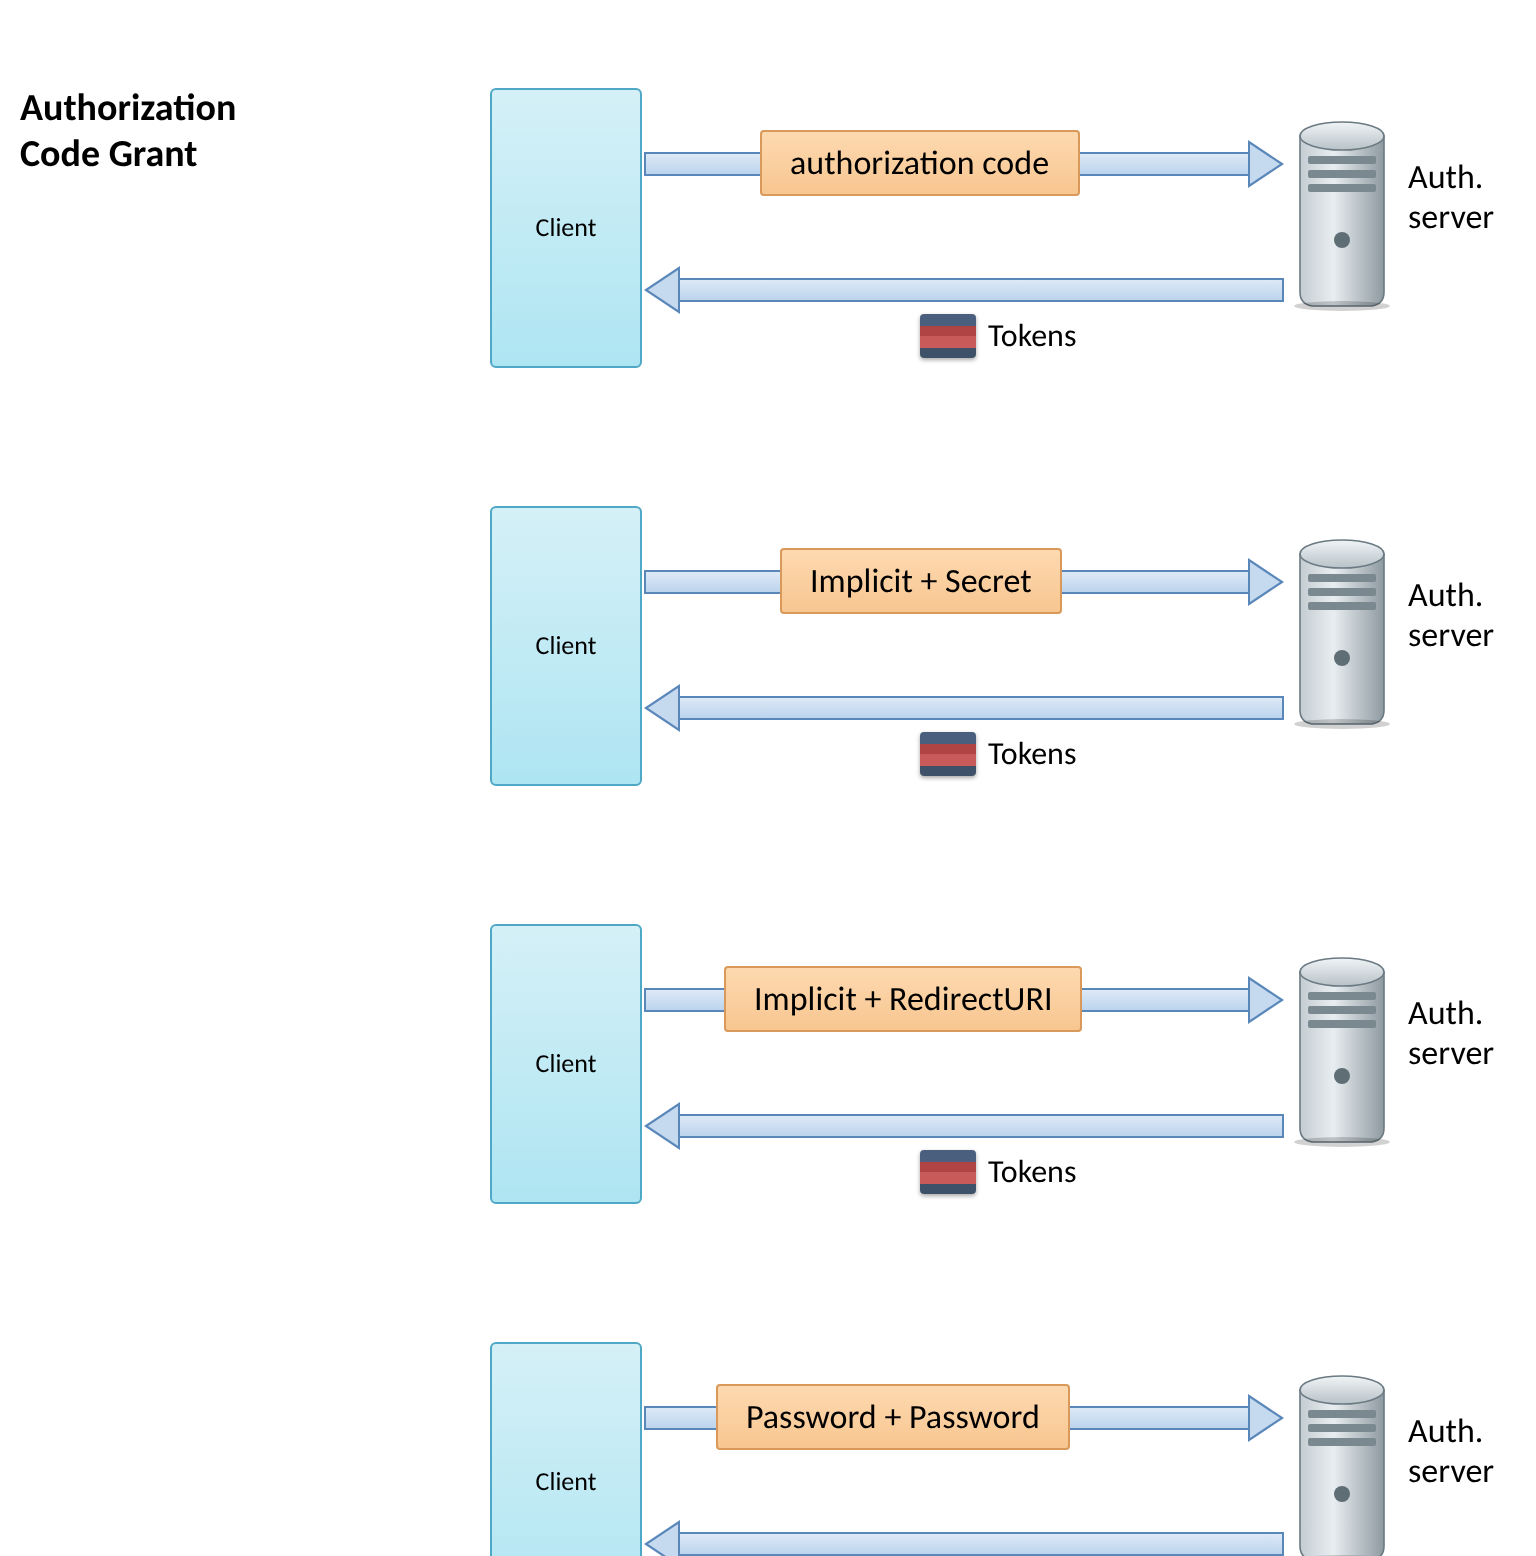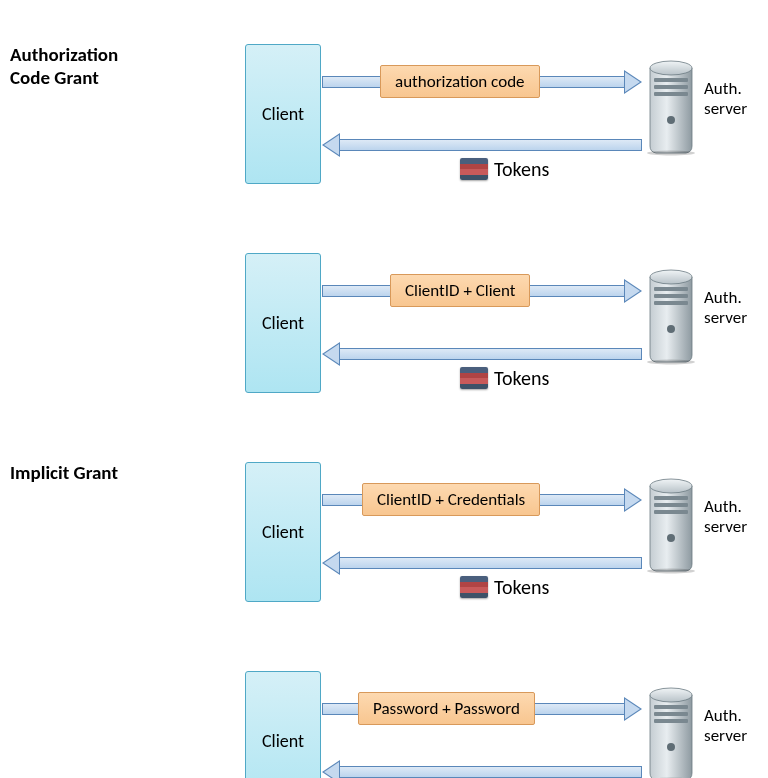--- a/index.html
+++ b/index.html
@@ -30,21 +30,21 @@
       left: 235px;
       top: 0;
       width: 76px;
       height: 140px;
       background: linear-gradient(180deg, #d5f0f7 0%, #aee5f2 100%);
       border: 1px solid #4fa8c6;
       border-radius: 3px;
       display: flex;
       align-items: center;
       justify-content: center;
-      font-size: 18px;
+      font-size: 13px;
       color: #000;
     }
     .server {
       position: absolute;
       left: 634px;
       top: 12px;
     }
     .server-label {
       position: absolute;
       left: 694px;
@@ -140,21 +140,21 @@
       color: #000;
       text-align: right;
     }
     .tokens {
       position: absolute;
       left: 450px;
       top: 113px;
       display: flex;
       align-items: center;
       gap: 6px;
-      font-size: 20px;
+      font-size: 16px;
       color: #000;
     }
     .tokens-icon {
       width: 28px;
       height: 22px;
       display: flex;
       flex-direction: column;
       border-radius: 2px;
       overflow: hidden;
       box-shadow: 0 1px 2px rgba(0,0,0,0.35);
@@ -214,21 +214,21 @@
   </svg></div>
       <div class="server-label">Auth.<br>server</div>
     </div>
 
     <div class="flow">
       <div class="client-box">Client</div>
       <div class="arrow-right">
         <div class="arrow-right-body"></div>
         <div class="arrow-right-head"></div>
       </div>
-      <div class="pill" style="left:380px">ClientID + Client</div>
+      <div class="pill" style="left:380px">Implicit + Secret</div>
       <div class="arrow-left">
         <div class="arrow-left-body"></div>
         <div class="arrow-left-head"></div>
       </div>
       <div class="tokens">
         <div class="tokens-icon">
           <div class="ti1"></div>
           <div class="ti2"></div>
           <div class="ti3"></div>
           <div class="ti4"></div>
@@ -252,27 +252,26 @@
     <rect x="10" y="22" width="34" height="4" rx="1" fill="#7a8890"></rect>
     <rect x="10" y="29" width="34" height="4" rx="1" fill="#7a8890"></rect>
     <rect x="10" y="36" width="34" height="4" rx="1" fill="#7a8890"></rect>
     <circle cx="27" cy="64" r="4" fill="#5f6d75"></circle>
     <ellipse cx="27" cy="97" rx="24" ry="2.5" fill="rgba(0,0,0,0.18)"></ellipse>
   </svg></div>
       <div class="server-label">Auth.<br>server</div>
     </div>
 
     <div class="flow">
-      <div class="flow-title">Implicit Grant</div>
       <div class="client-box">Client</div>
       <div class="arrow-right">
         <div class="arrow-right-body"></div>
         <div class="arrow-right-head"></div>
       </div>
-      <div class="pill" style="left:352px">ClientID + Credentials</div>
+      <div class="pill" style="left:352px">Implicit + RedirectURI</div>
       <div class="arrow-left">
         <div class="arrow-left-body"></div>
         <div class="arrow-left-head"></div>
       </div>
       <div class="tokens">
         <div class="tokens-icon">
           <div class="ti1"></div>
           <div class="ti2"></div>
           <div class="ti3"></div>
           <div class="ti4"></div>

